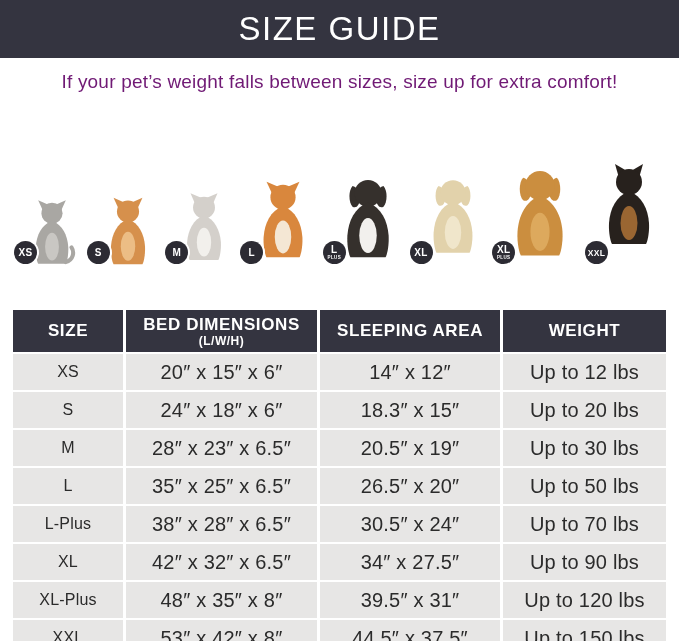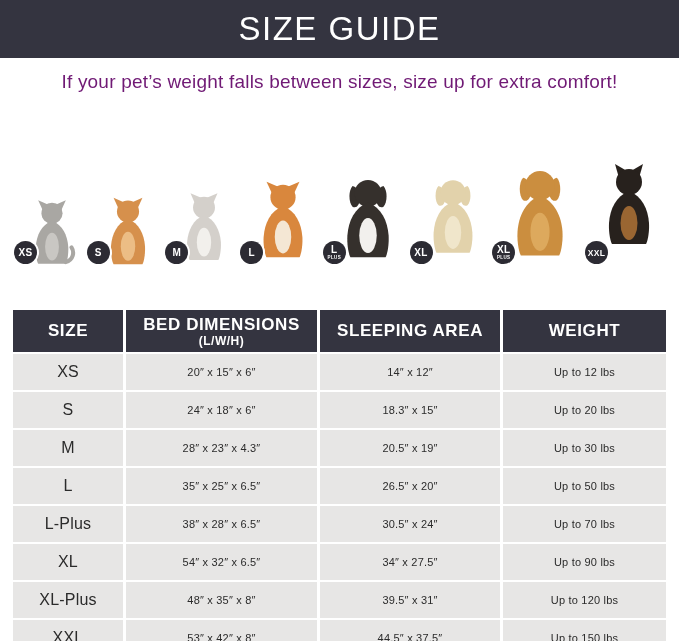--- a/index.html
+++ b/index.html
@@ -95,21 +95,21 @@
     font-size: 17px;
     letter-spacing: 0.6px;
   }
   .th .th-sub { font-size: 12px; font-weight: 700; letter-spacing: 0.5px; line-height: 12px; }
   .th .th-sub:empty { display: none; }
   .td {
     background: #e7e6e5;
     color: #2b2b2b;
     height: 36px;
     display: flex; align-items: center; justify-content: center;
-    font-size: 11px;
+    font-size: 20px;
     letter-spacing: 0.2px;
   }
   .td.size-cell { font-size: 16px; }
 </style>
 </head>
 <body>
 
 <div class="page">
 
   <div class="header-band">
@@ -261,36 +261,36 @@
       <div class="td">20″ x 15″ x 6″</div>
       <div class="td">14″ x 12″</div>
       <div class="td">Up to 12 lbs</div>
 
       <div class="td size-cell">S</div>
       <div class="td">24″ x 18″ x 6″</div>
       <div class="td">18.3″ x 15″</div>
       <div class="td">Up to 20 lbs</div>
 
       <div class="td size-cell">M</div>
-      <div class="td">28″ x 23″ x 4.3″</div>
+      <div class="td">28″ x 23″ x 6.5″</div>
       <div class="td">20.5″ x 19″</div>
       <div class="td">Up to 30 lbs</div>
 
       <div class="td size-cell">L</div>
       <div class="td">35″ x 25″ x 6.5″</div>
       <div class="td">26.5″ x 20″</div>
       <div class="td">Up to 50 lbs</div>
 
       <div class="td size-cell">L-Plus</div>
       <div class="td">38″ x 28″ x 6.5″</div>
       <div class="td">30.5″ x 24″</div>
       <div class="td">Up to 70 lbs</div>
 
       <div class="td size-cell">XL</div>
-      <div class="td">54″ x 32″ x 6.5″</div>
+      <div class="td">42″ x 32″ x 6.5″</div>
       <div class="td">34″ x 27.5″</div>
       <div class="td">Up to 90 lbs</div>
 
       <div class="td size-cell">XL-Plus</div>
       <div class="td">48″ x 35″ x 8″</div>
       <div class="td">39.5″ x 31″</div>
       <div class="td">Up to 120 lbs</div>
 
       <div class="td size-cell">XXL</div>
       <div class="td">53″ x 42″ x 8″</div>

